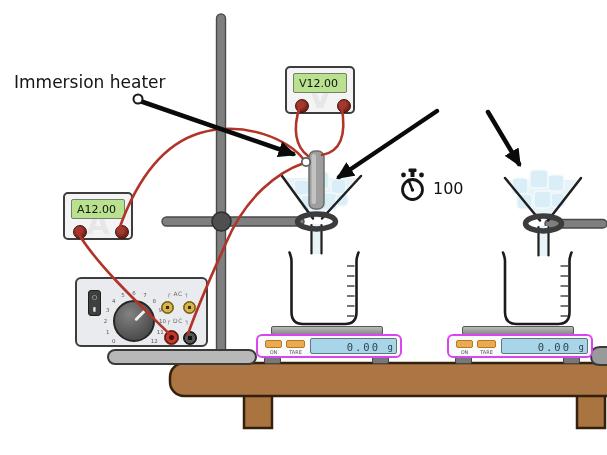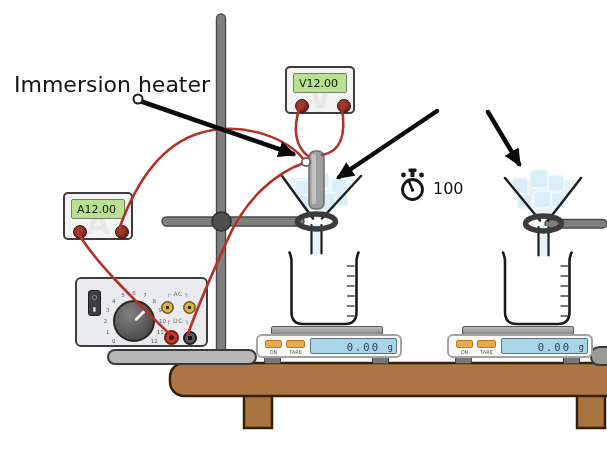--- a/index.html
+++ b/index.html
@@ -2,21 +2,21 @@
 <html><head>
 <meta charset="utf-8">
 <style>
   html,body{margin:0;padding:0;background:#fff;}
   #stage{position:relative;width:607px;height:455px;background:#ffffff;overflow:hidden;
          font-family:"DejaVu Sans","Liberation Sans",sans-serif;}
   svg{position:absolute;left:0;top:0;}
   #scene{z-index:1;}
   #overlay{z-index:30;pointer-events:none;}
   
-  .callout{position:absolute;color:#141414;font-size:22px;z-index:25;white-space:nowrap;}
+  .callout{position:absolute;color:#141414;font-size:17px;z-index:25;white-space:nowrap;}
   #timer-text{position:absolute;left:433px;top:179px;font-size:16px;color:#111;z-index:25;}
   
   .meter{position:absolute;width:70px;height:48px;background:#f4f4f4;border:2px solid #3d3d3d;
          border-radius:5px;box-sizing:border-box;z-index:10;}
   .meter .lcd{position:absolute;left:6px;top:5px;width:54px;height:20px;background:#b9e18f;
         border:1.5px solid #75806a;border-radius:2px;box-sizing:border-box;
         display:flex;align-items:center;justify-content:space-between;font-size:11px;color:#18220e;}
   .meter .lcd .ltr{margin-left:5px;}
   .meter .lcd .val{margin-right:18px;color:#101010;}
   .meter .wm{position:absolute;left:50%;top:12px;transform:translateX(-50%);font-size:30px;
@@ -44,21 +44,21 @@
        border:1px solid #6b5413;}
   .dc-term-red{position:absolute;width:13px;height:13px;border-radius:50%;
        background:radial-gradient(circle, #4a0d0d 0 24%, #c0392b 28% 58%, #7c1a12 62%);
        border:1px solid #58130c;}
   .dc-term-blk{position:absolute;width:12px;height:12px;border-radius:50%;
        background:radial-gradient(circle, #101010 0 26%, #565656 30% 58%, #1f1f1f 62%);
        border:1px solid #0f0f0f;}
   
   .scale-platform{position:absolute;width:112px;height:9px;background:linear-gradient(#b9b9b9,#8b8b8b);
        border:1.5px solid #565656;border-radius:2px;box-sizing:border-box;z-index:9;}
-  .scale-body{position:absolute;width:146px;height:24px;background:#fafafa;border:2px solid #a3a3a3;
+  .scale-body{position:absolute;width:146px;height:24px;background:#fafafa;border:2px solid #d946ef;
        border-radius:6px;box-sizing:border-box;z-index:10;}
   .scale-btn{position:absolute;top:4px;height:8px;background:#eaaa52;border:1px solid #b5791f;
        border-radius:2px;box-sizing:border-box;}
   .scale-btn-label{position:absolute;top:13px;font-size:5px;color:#555;text-align:center;}
   .scale-lcd{position:absolute;left:52px;top:2px;width:87px;height:16px;background:#a9d5e8;
        border:1.5px solid #5f7585;border-radius:2px;box-sizing:border-box;
        font-family:"DejaVu Sans Mono","Liberation Mono",monospace;color:#2e4450;}
   .scale-lcd .reading{position:absolute;right:16px;top:2px;font-size:10.5px;letter-spacing:2px;}
   .scale-lcd .unit{position:absolute;right:3px;bottom:1px;font-size:9px;}
   .scale-foot{position:absolute;width:17px;height:7px;background:#787878;border:1.5px solid #474747;

